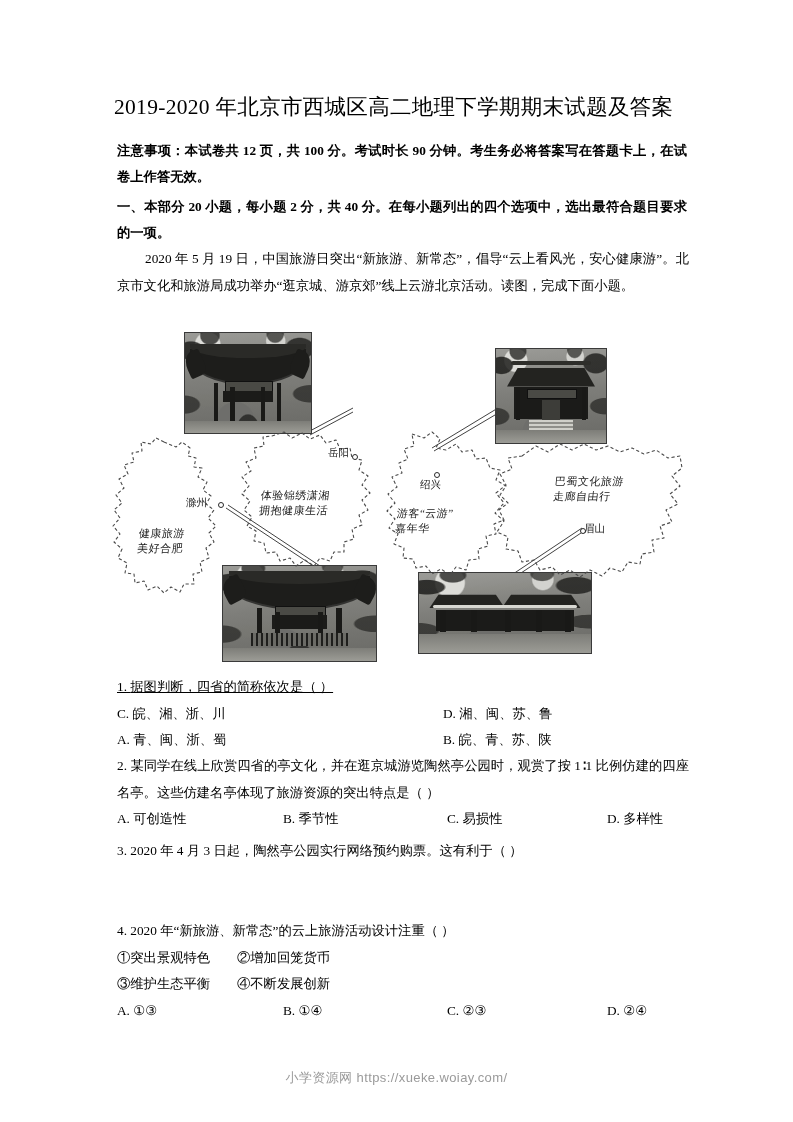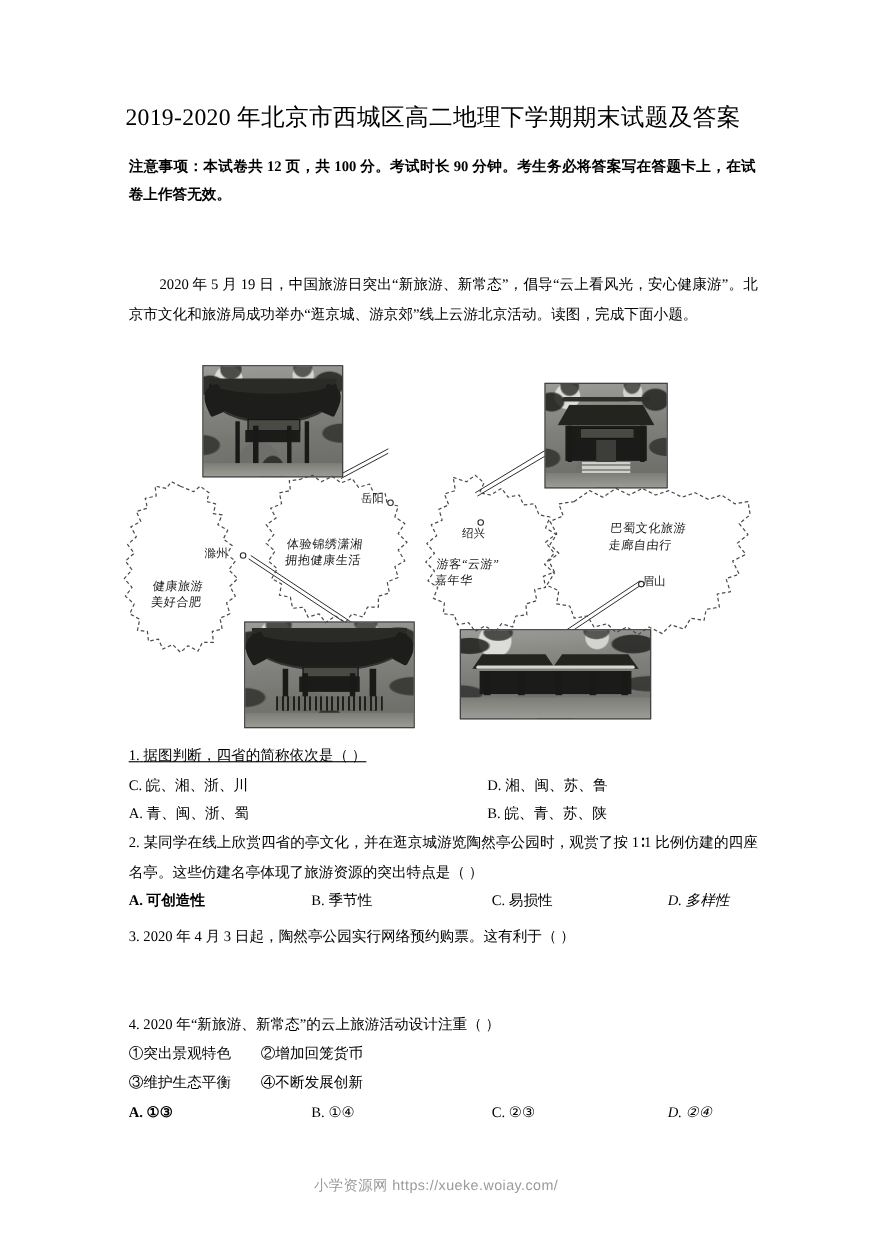--- a/index.html
+++ b/index.html
@@ -240,24 +240,24 @@
     height: 26.5px;
   }
   .opt-a, .opt-c { position: absolute; left: 0; }
   .opt-b, .opt-d { position: absolute; left: 326px; }
   .opts-inline {
     position: relative;
     height: 26.5px;
     width: 572px;
   }
   .oi { position: absolute; white-space: nowrap; }
-  .oi1 { left: 0; font-weight: bold; }
+  .oi1 { left: 0; }
   .oi2 { left: 166px; }
   .oi3 { left: 330px; }
-  .oi4 { left: 490px; font-style: italic; }
+  .oi4 { left: 490px; }
   .sub-row {
     position: relative;
     height: 26.5px;
     width: 572px;
   }
   .sub1 { position: absolute; left: 0; white-space: nowrap; }
   .sub2 { position: absolute; left: 120px; white-space: nowrap; }
 
   .footer {
     position: absolute;
@@ -273,20 +273,21 @@
 </style>
 </head>
 <body>
 
 <div class="page">
 
   <div class="doc-title">2019-2020 年北京市西城区高二地理下学期期末试题及答案</div>
 
   <div class="notice">注意事项：本试卷共 12 页，共 100 分。考试时长 90 分钟。考生务必将答案写在答题卡上，在试卷上作答无效。</div>
 
+  <div class="section-instr">一、本部分 20 小题，每小题 2 分，共 40 分。在每小题列出的四个选项中，选出最符合题目要求的一项。</div>
 
   <div class="passage">2020 年 5 月 19 日，中国旅游日突出“新旅游、新常态”，倡导“云上看风光，安心健康游”。北京市文化和旅游局成功举办“逛京城、游京郊”线上云游北京活动。读图，完成下面小题。</div>
 
   <div class="figure">
 
     <svg class="leader" viewBox="0 0 580 340">
       <line x1="198" y1="104" x2="243" y2="80"></line>
       <line x1="200" y1="107" x2="243" y2="84"></line>
       <line x1="118" y1="177" x2="210" y2="238"></line>
       <line x1="116" y1="180" x2="208" y2="241"></line>

